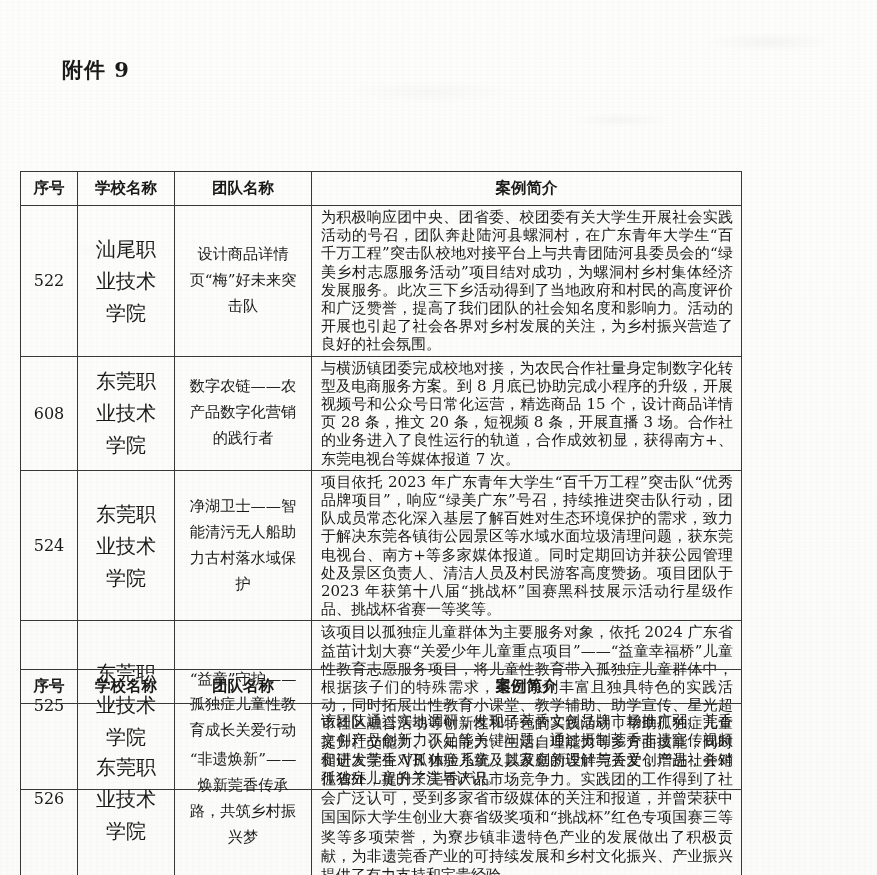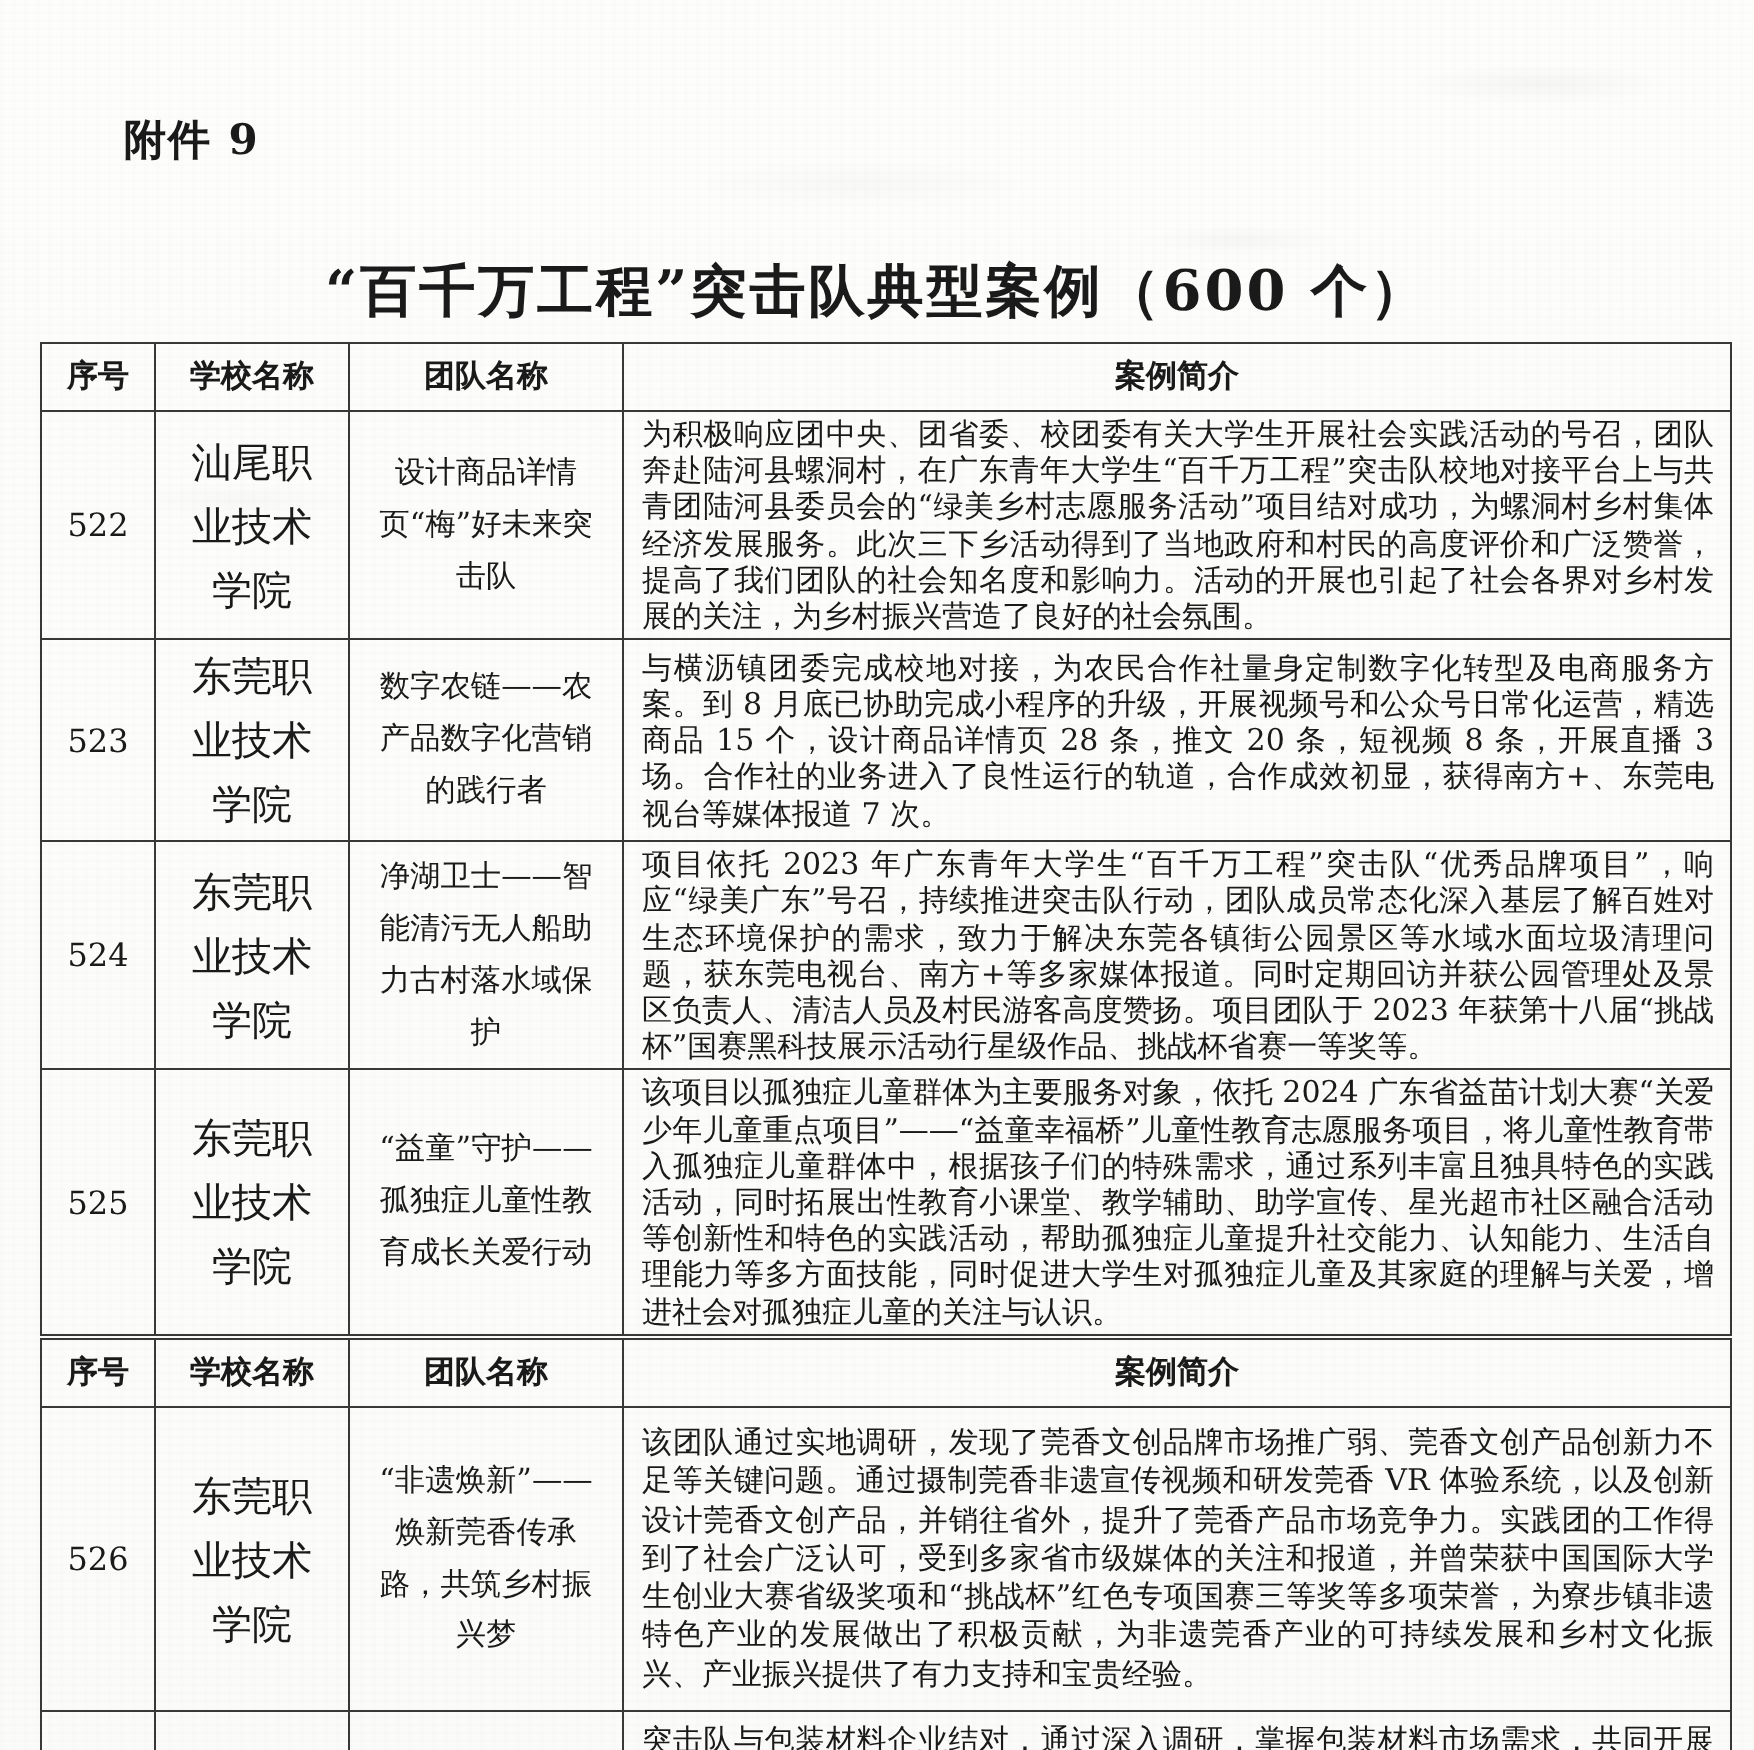--- a/index.html
+++ b/index.html
@@ -43,21 +43,21 @@
     top: 108px;
     width: 100%;
     text-align: center;
     font-size: 28px;
     font-weight: 700;
     letter-spacing: 1.5px;
   }
   table.case-table {
     position: absolute;
     left: 20px;
-    width: 846px;
+    width: 722px;
     border-collapse: collapse;
     table-layout: fixed;
   }
   table.t1 { top: 171px; }
   table.t2 { top: 669px; }
   .case-table th, .case-table td {
     border: 1.6px solid #383838;
   }
   .case-table th {
     height: 33px;
@@ -103,21 +103,20 @@
   tr.partial td { border-bottom: none; }
   tr.partial td.case { vertical-align: top; padding-top: 5px; height: 60px; }
 </style>
 </head>
 <body>
 
 <div class="page">
   <div class="noise"></div>
 
   <div class="attachment">附件 9</div>
-  <h1 class="doc-title">“百千万工程”突击队典型案例（600 个）</h1>
 
   <table class="case-table t1">
     <colgroup>
       <col class="c-no">
         <col class="c-school">
         <col class="c-team">
         <col class="c-case">
     </colgroup>
     <thead>
       <tr>
@@ -128,21 +127,21 @@
       </tr>
     </thead>
     <tbody>
       <tr>
         <td class="no">522</td>
         <td class="school">汕尾职业技术学院</td>
         <td class="team">设计商品详情页“梅”好未来突击队</td>
         <td class="case">为积极响应团中央、团省委、校团委有关大学生开展社会实践活动的号召，团队奔赴陆河县螺洞村，在广东青年大学生“百千万工程”突击队校地对接平台上与共青团陆河县委员会的“绿美乡村志愿服务活动”项目结对成功，为螺洞村乡村集体经济发展服务。此次三下乡活动得到了当地政府和村民的高度评价和广泛赞誉，提高了我们团队的社会知名度和影响力。活动的开展也引起了社会各界对乡村发展的关注，为乡村振兴营造了良好的社会氛围。</td>
       </tr>
       <tr>
-        <td class="no">523</td>
+        <td class="no">608</td>
         <td class="school">东莞职业技术学院</td>
         <td class="team">数字农链——农产品数字化营销的践行者</td>
         <td class="case">与横沥镇团委完成校地对接，为农民合作社量身定制数字化转型及电商服务方案。到 8 月底已协助完成小程序的升级，开展视频号和公众号日常化运营，精选商品 15 个，设计商品详情页 28 条，推文 20 条，短视频 8 条，开展直播 3 场。合作社的业务进入了良性运行的轨道，合作成效初显，获得南方+、东莞电视台等媒体报道 7 次。</td>
       </tr>
       <tr>
         <td class="no">524</td>
         <td class="school">东莞职业技术学院</td>
         <td class="team">净湖卫士——智能清污无人船助力古村落水域保护</td>
         <td class="case">项目依托 2023 年广东青年大学生“百千万工程”突击队“优秀品牌项目”，响应“绿美广东”号召，持续推进突击队行动，团队成员常态化深入基层了解百姓对生态环境保护的需求，致力于解决东莞各镇街公园景区等水域水面垃圾清理问题，获东莞电视台、南方+等多家媒体报道。同时定期回访并获公园管理处及景区负责人、清洁人员及村民游客高度赞扬。项目团队于 2023 年获第十八届“挑战杯”国赛黑科技展示活动行星级作品、挑战杯省赛一等奖等。</td>
       </tr>

